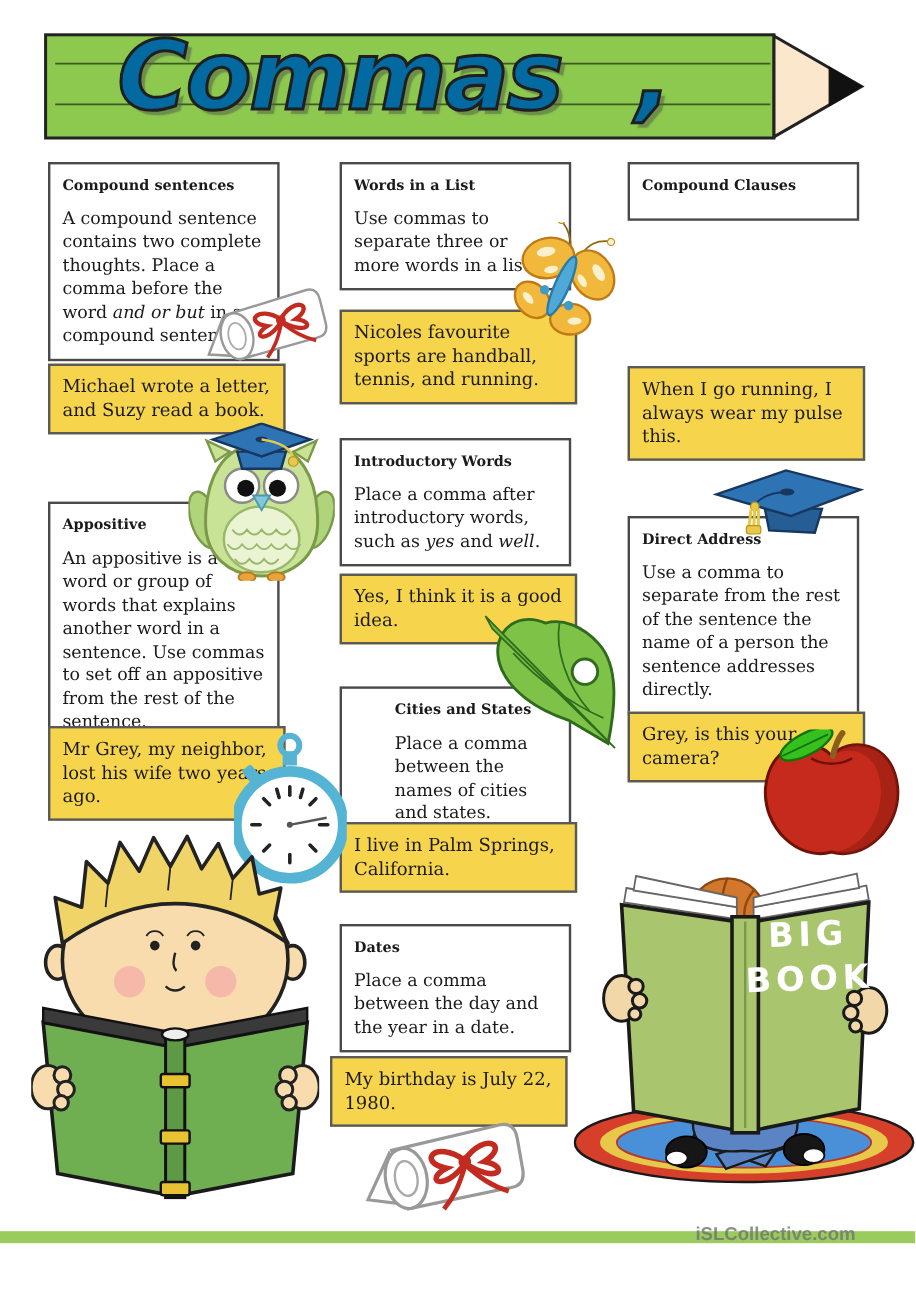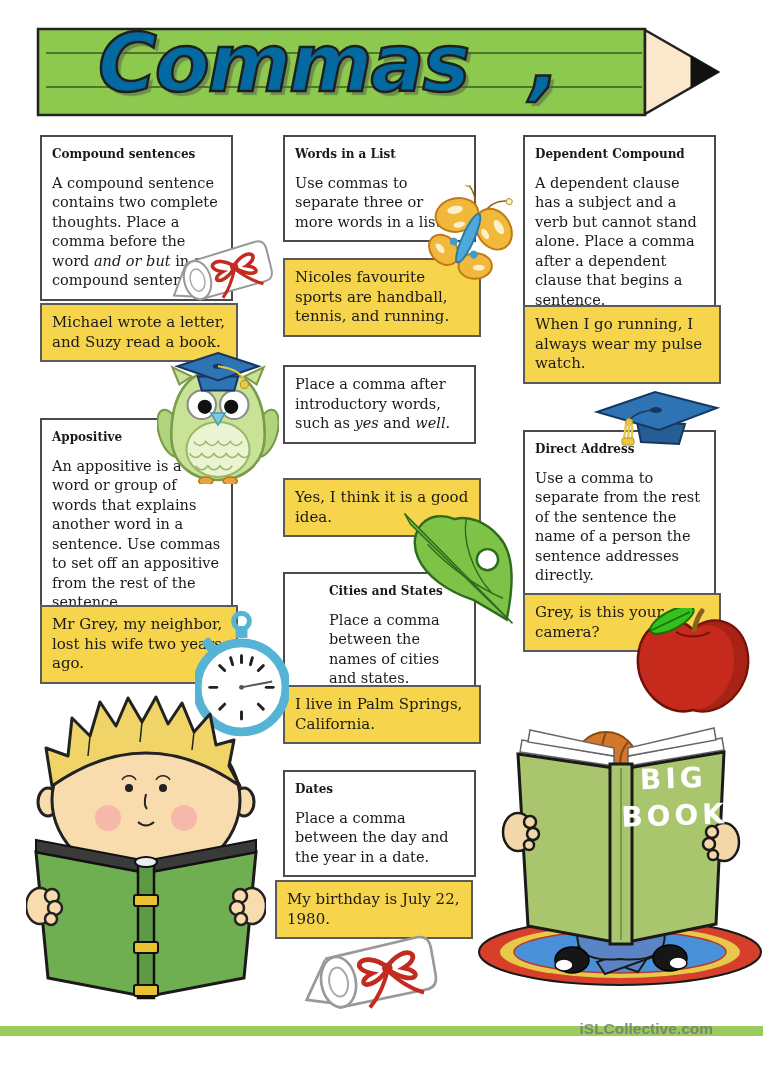--- a/index.html
+++ b/index.html
@@ -88,41 +88,41 @@
   </div>
   <div class="example" id="ex-appositive">Mr Grey, my neighbor, lost his wife two years ago.</div>
 
   <div class="card" id="card-words">
     <div class="card-h">Words in a List</div>
     <div>Use commas to separate three or more words in a list.</div>
   </div>
   <div class="example" id="ex-words">Nicoles favourite sports are handball, tennis, and running.</div>
 
   <div class="card" id="card-intro">
+    <div class="card-h">Introductory Words</div>
     <div><span>Place a comma after introductory words, such as </span><i>yes</i><span> and </span><i>well</i><span>.</span></div>
   </div>
   <div class="example" id="ex-intro">Yes, I think it is a good idea.</div>
 
   <div class="card" id="card-cities">
     <div class="card-h">Cities and States</div>
     <div>Place a comma between the names of cities and states.</div>
   </div>
   <div class="example" id="ex-cities">I live in Palm Springs, California.</div>
 
   <div class="card" id="card-dates">
     <div class="card-h">Dates</div>
     <div>Place a comma between the day and the year in a date.</div>
   </div>
   <div class="example" id="ex-dates">My birthday is July 22, 1980.</div>
 
   <div class="card" id="card-dependent">
-    <div class="card-h">Dependent Compound</div>
-    <div>A dependent clause has a subject and a verb but cannot stand alone. Place a comma after a dependent clause that begins a sentence.</div>
-  </div>
-  <div class="example" id="ex-dependent">When I go running, I always wear my pulse watch.</div>
+    <div class="card-h">Compound Clauses</div>
+  </div>
+  <div class="example" id="ex-dependent">When I go running, I always wear my pulse this.</div>
 
   <div class="card" id="card-direct">
     <div class="card-h light">Direct Address</div>
     <div>Use a comma to separate from the rest of the sentence the name of a person the sentence addresses directly.</div>
   </div>
   <div class="example" id="ex-direct">Grey, is this your camera?</div>
 
   <svg class="clip" id="clip-scroll1" viewBox="0 0 110 60">
     <path d="M4,40 L22,14 L30,48 Z" fill="#fff" stroke="#999" stroke-width="2"></path>
     <path d="M24,12 L94,8 Q103,8 103,18 L103,38 Q103,48 94,48 L28,50 Z" fill="#fff" stroke="#999" stroke-width="2"></path>

